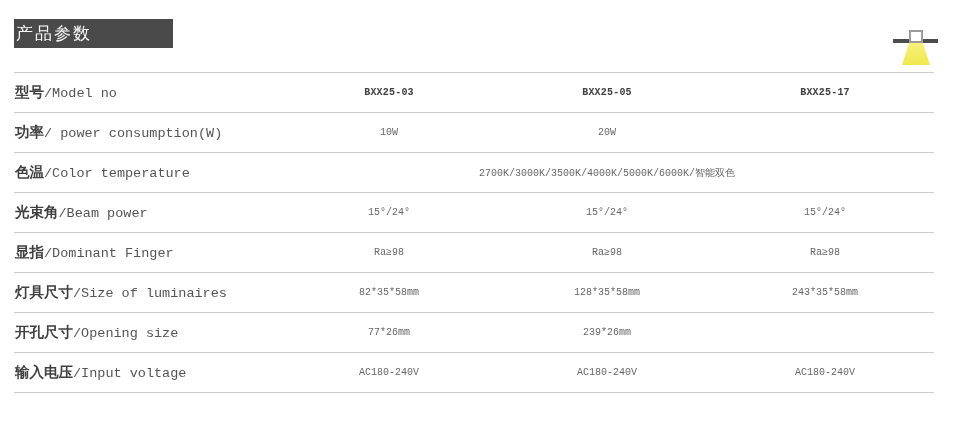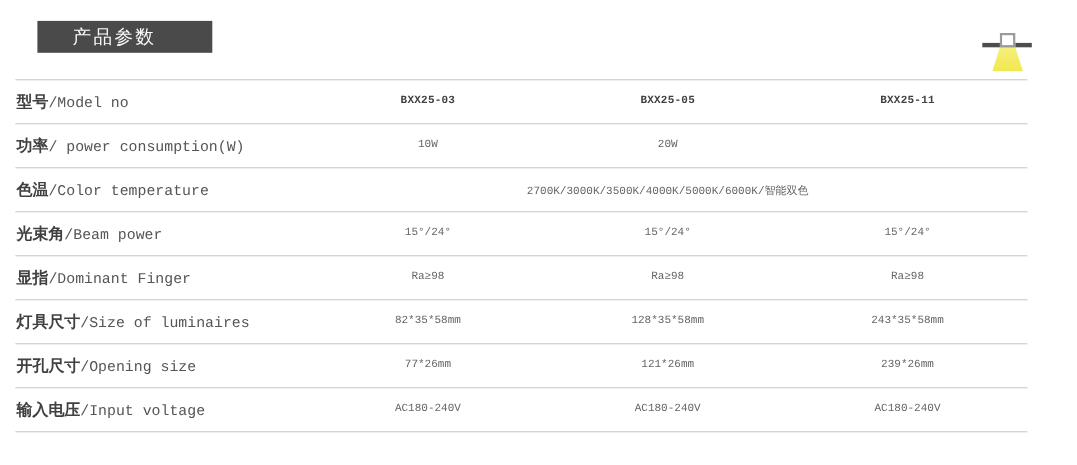--- a/index.html
+++ b/index.html
@@ -20,25 +20,24 @@
     position: absolute;
     left: 14px;
     top: 19px;
     width: 159px;
     height: 29px;
     background: var(--title-bg, #4a4a4a);
     color: var(--title-fg, #fafafa);
     display: flex;
     align-items: center;
     box-sizing: border-box;
-    padding-left: 32px;
+    padding-left: 2px;
     font-size: 17px;
     letter-spacing: 2px;
     font-weight: 400;
-    margin-left: 20px;
   }
   
   .downlight-icon {
     position: absolute;
     left: 893px;
     top: 30px;
     width: 46px;
     height: 38px;
   }
   .dl-beam {
@@ -131,21 +130,21 @@
     <div class="dl-bar"></div>
     <div class="dl-square"></div>
   </div>
 
   <div class="spec-table">
 
     <div class="row">
       <div class="cell label"><span class="zh">型号</span><span class="en">/Model no</span></div>
       <div class="cell value model">BXX25-03</div>
       <div class="cell value model">BXX25-05</div>
-      <div class="cell value model">BXX25-11</div>
+      <div class="cell value model">BXX25-17</div>
     </div>
 
     <div class="row">
       <div class="cell label"><span class="zh">功率</span><span class="en">/ power consumption(W)</span></div>
       <div class="cell value">10W</div>
       <div class="cell value">20W</div>
     </div>
 
     <div class="row">
       <div class="cell label"><span class="zh">色温</span><span class="en">/Color temperature</span></div>
@@ -169,21 +168,20 @@
     <div class="row">
       <div class="cell label"><span class="zh">灯具尺寸</span><span class="en">/Size of luminaires</span></div>
       <div class="cell value">82*35*58mm</div>
       <div class="cell value">128*35*58mm</div>
       <div class="cell value">243*35*58mm</div>
     </div>
 
     <div class="row">
       <div class="cell label"><span class="zh">开孔尺寸</span><span class="en">/Opening size</span></div>
       <div class="cell value">77*26mm</div>
-      <div class="cell value">121*26mm</div>
       <div class="cell value">239*26mm</div>
     </div>
 
     <div class="row">
       <div class="cell label"><span class="zh">输入电压</span><span class="en">/Input voltage</span></div>
       <div class="cell value">AC180-240V</div>
       <div class="cell value">AC180-240V</div>
       <div class="cell value">AC180-240V</div>
     </div>
 

